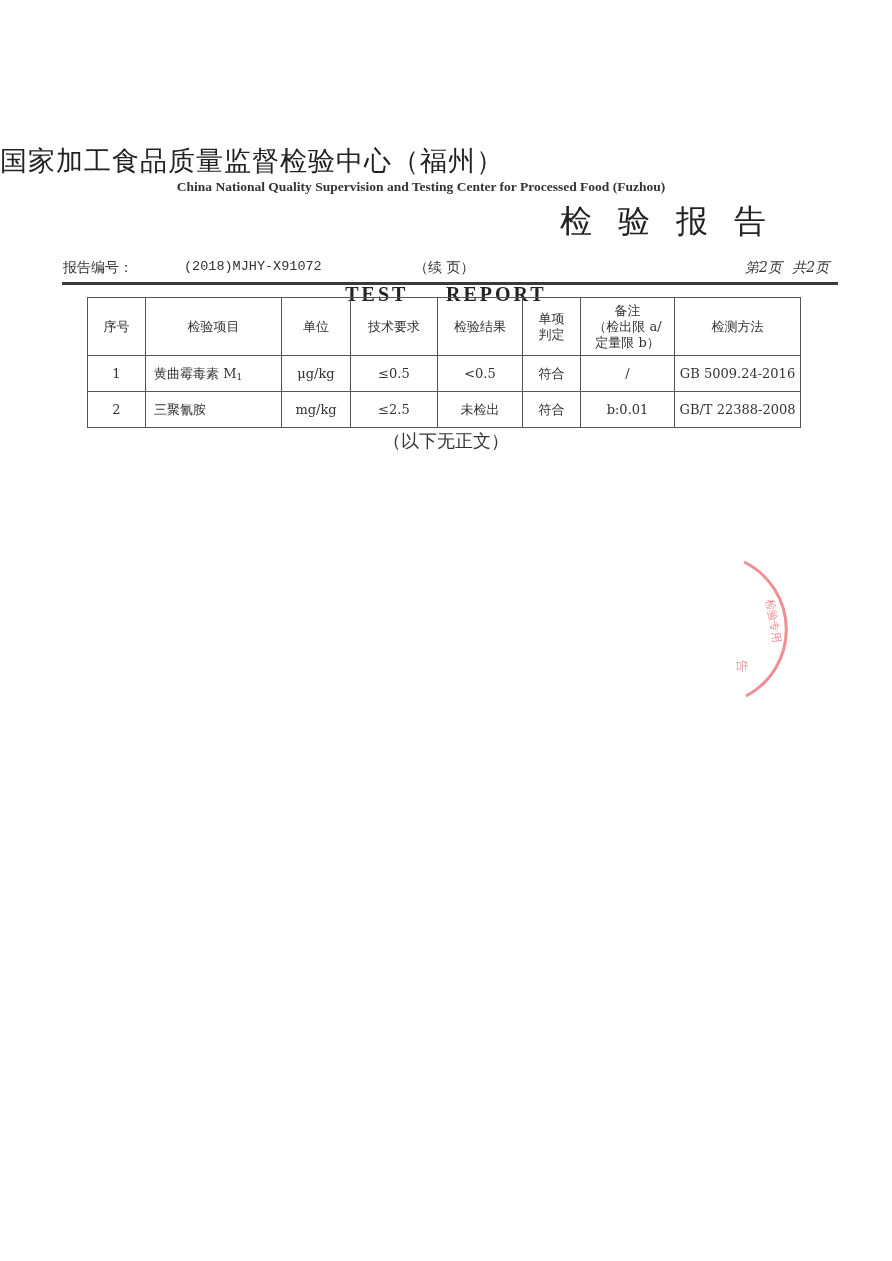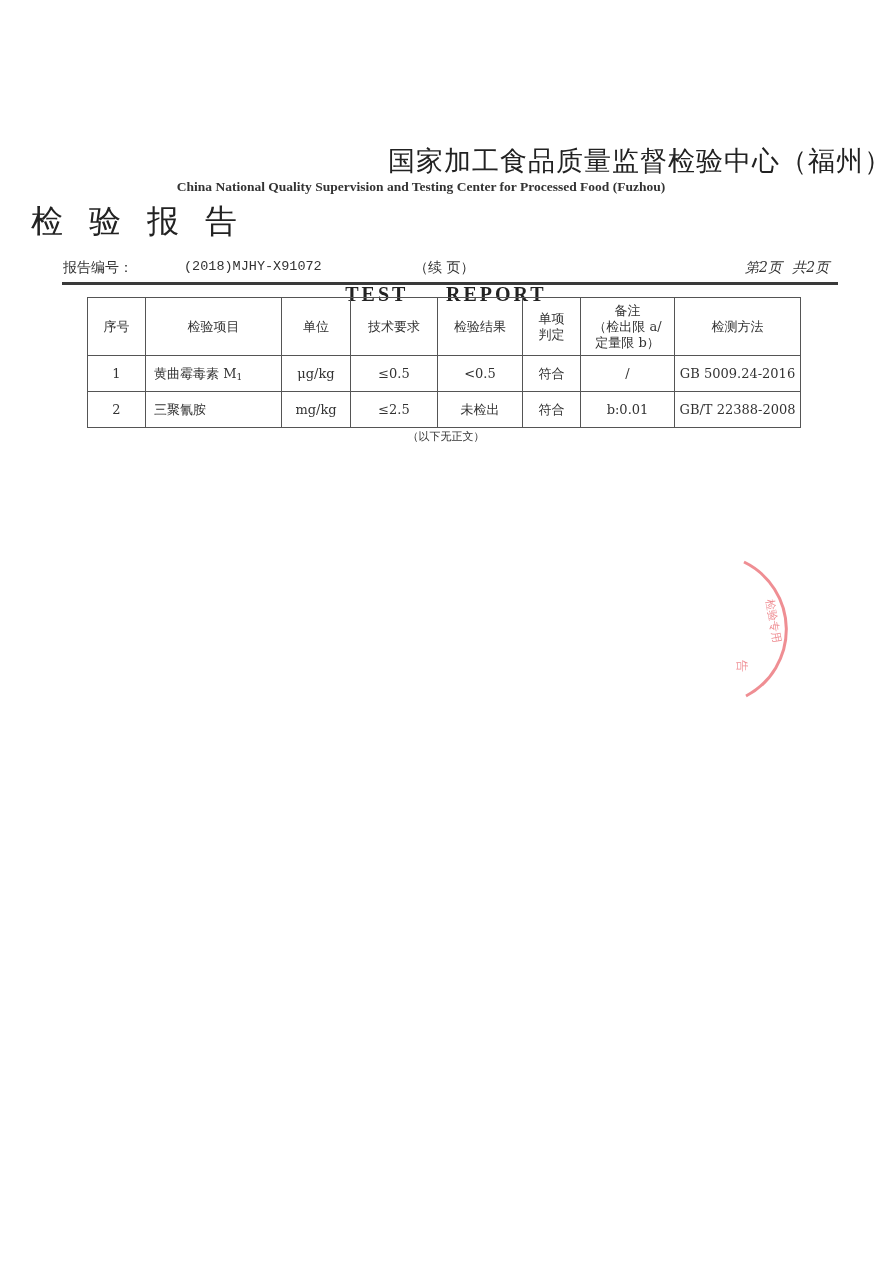--- a/index.html
+++ b/index.html
@@ -1,37 +1,37 @@
 <!DOCTYPE html>
 <html><head>
 <meta charset="utf-8">
 <style>
   html, body { margin:0; padding:0; background:#ffffff; }
   body { width:892px; height:1261px; position:relative; overflow:hidden;
          font-family:"DejaVu Serif","Liberation Serif",serif; color:#2a2a2a; }
   .abs { position:absolute; }
-  .org-cn { left:0; width:892px; top:143px; text-align:right; font-size:27px; letter-spacing:1px; color:#222; }
+  .org-cn { left:0; width:892px; top:143px; text-align:left; font-size:27px; letter-spacing:1px; color:#222; }
   .org-en { left:0; width:842px; top:179px; text-align:center; font-size:13.5px; font-weight:bold; color:#333;
             font-family:"Liberation Serif",serif; }
-  .title-cn { left:0; width:792px; top:200px; text-align:left; font-size:32px; letter-spacing:26px; color:#222; padding-left:31px; box-sizing:border-box; }
+  .title-cn { left:0; width:792px; top:200px; text-align:right; font-size:32px; letter-spacing:26px; color:#222; padding-left:22px; box-sizing:border-box; }
   .title-en { left:0; width:892px; top:235px; text-align:center; font-size:20px; font-weight:bold; letter-spacing:3px; word-spacing:30px; color:#222;
               font-family:"Liberation Serif",serif;margin-top:48px; }
   .meta-row { top:259px; font-size:14px; color:#333; }
   .report-no-label { left:63px; }
   .report-no { left:152px; font-family:"Liberation Mono",monospace; font-size:13.5px;margin-left:32px; }
   .continued { left:414px; }
   .pages { left:745px; word-spacing:6px;font-style:italic; }
   .sep { left:62px; top:282px; width:776px; height:3px; background:#3a3a3a; }
   table.results { position:absolute; left:87px; top:297px; border-collapse:collapse; font-size:13px; color:#333; }
   table.results td { border:1.3px solid #555; text-align:center; vertical-align:middle; padding:0; }
   table.results tr.hdr td { height:57px; line-height:16px; }
   table.results tr.row td { height:35px; }
   td.left { text-align:left !important; padding-left:8px !important; }
   .sub { font-size:9px; vertical-align:-2px; }
-  .end-note { left:0; width:892px; top:429px; text-align:center; font-size:11px; color:#333; }
+  .end-note { left:0; width:892px; top:429px; text-align:center; font-size:18px; color:#333; }
   .stamp { left:716px; top:560px; width:110px; height:140px; }
 </style>
 </head>
 <body>
 
 <div class="abs org-cn">国家加工食品质量监督检验中心（福州）</div>
 <div class="abs org-en">China National Quality Supervision and Testing Center for Processed Food (Fuzhou)</div>
 <div class="abs title-cn">检验报告</div>
 <div class="abs title-en">TEST REPORT</div>
 

